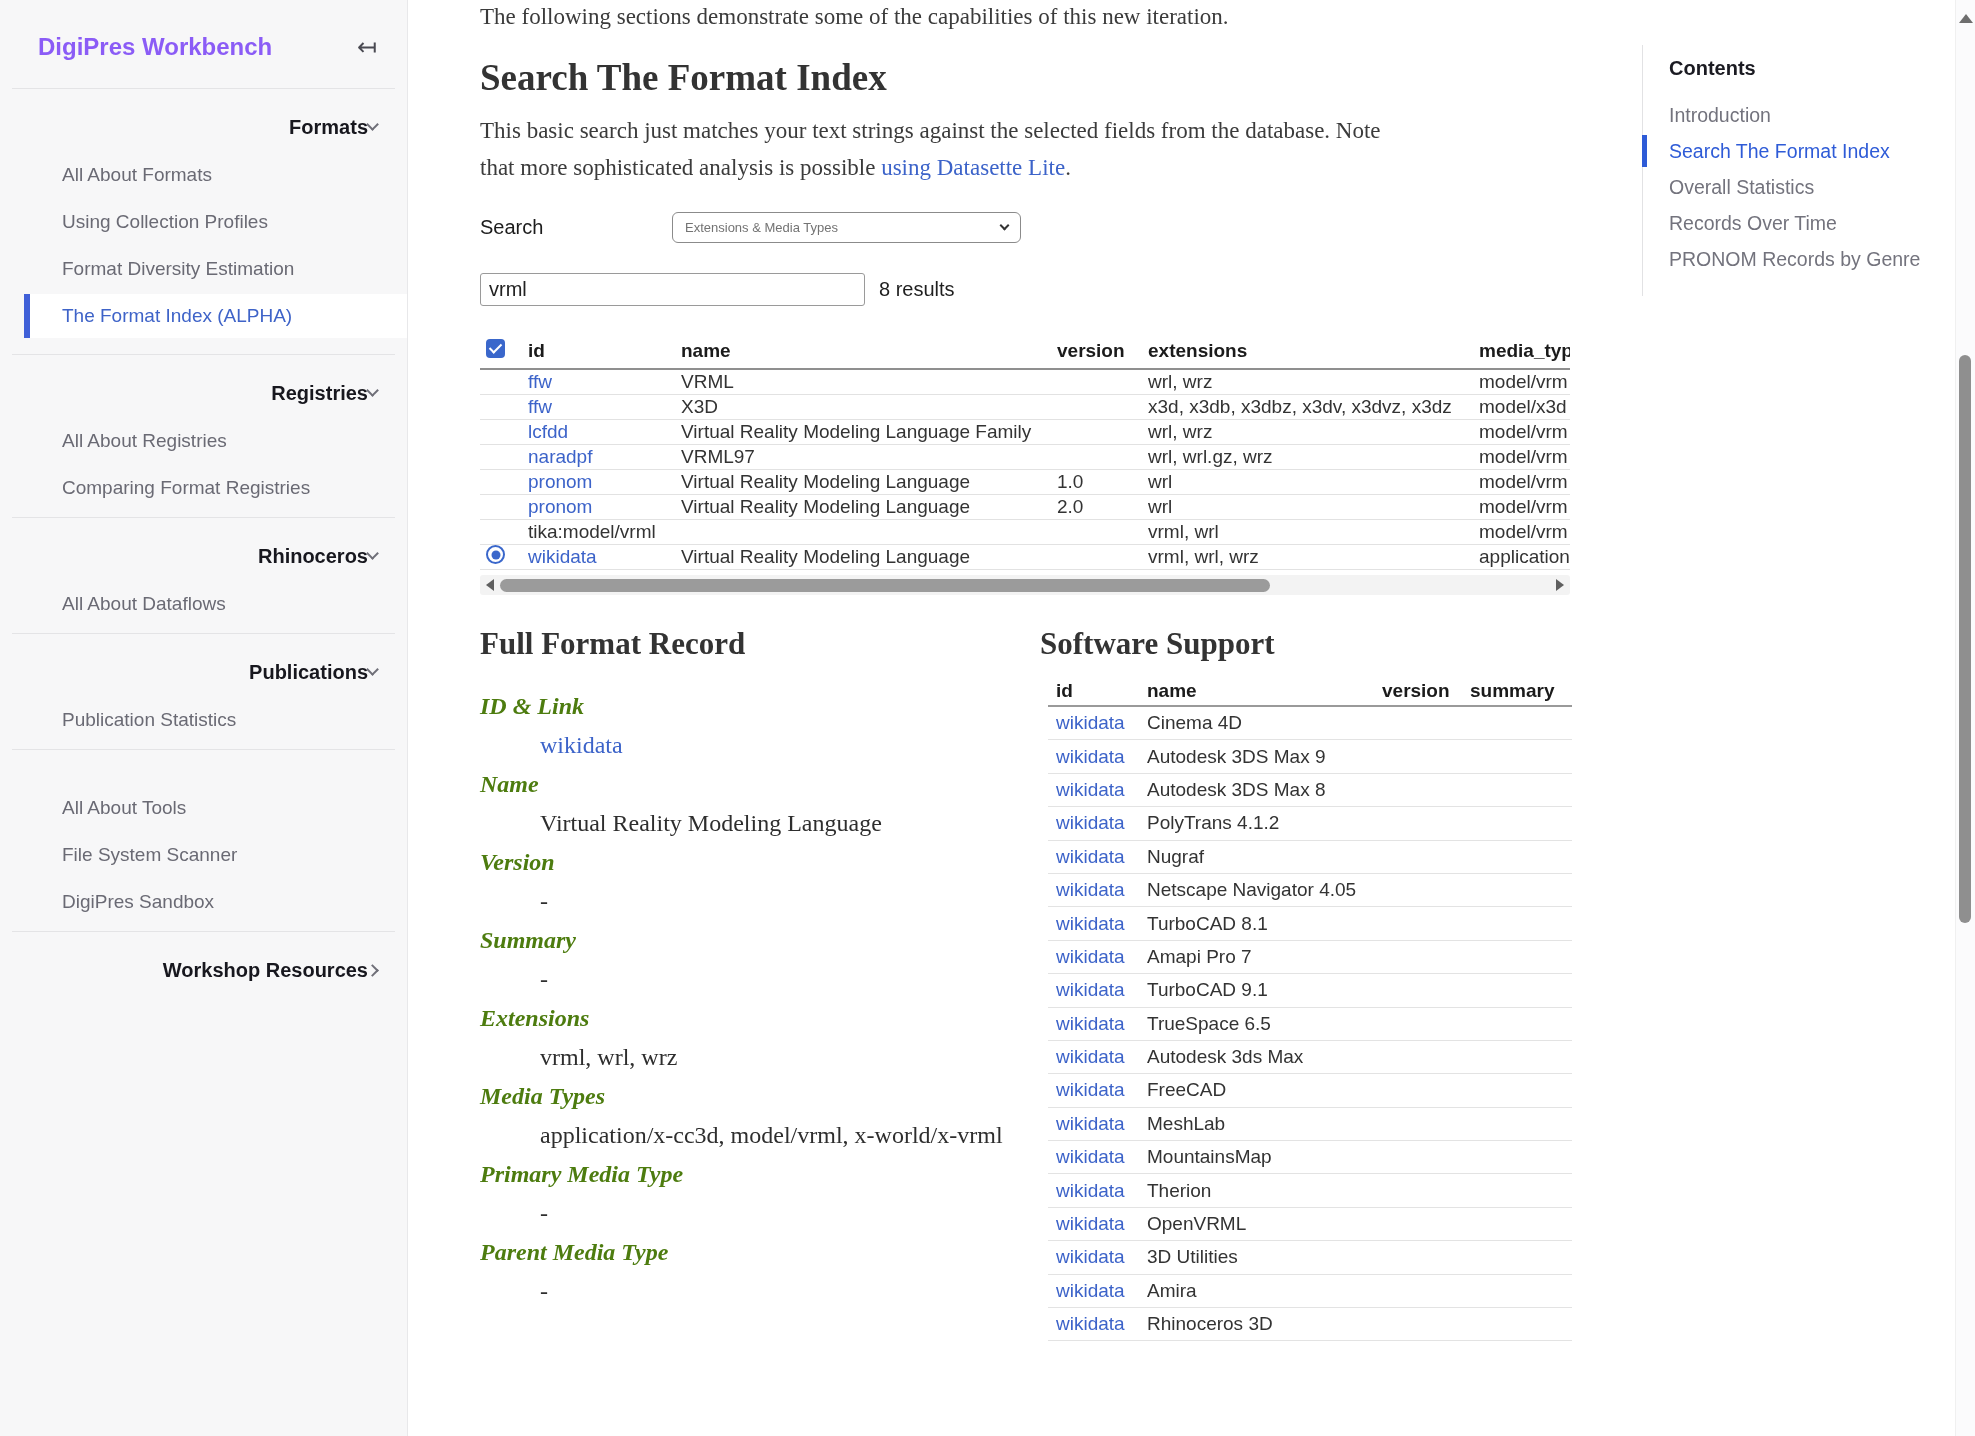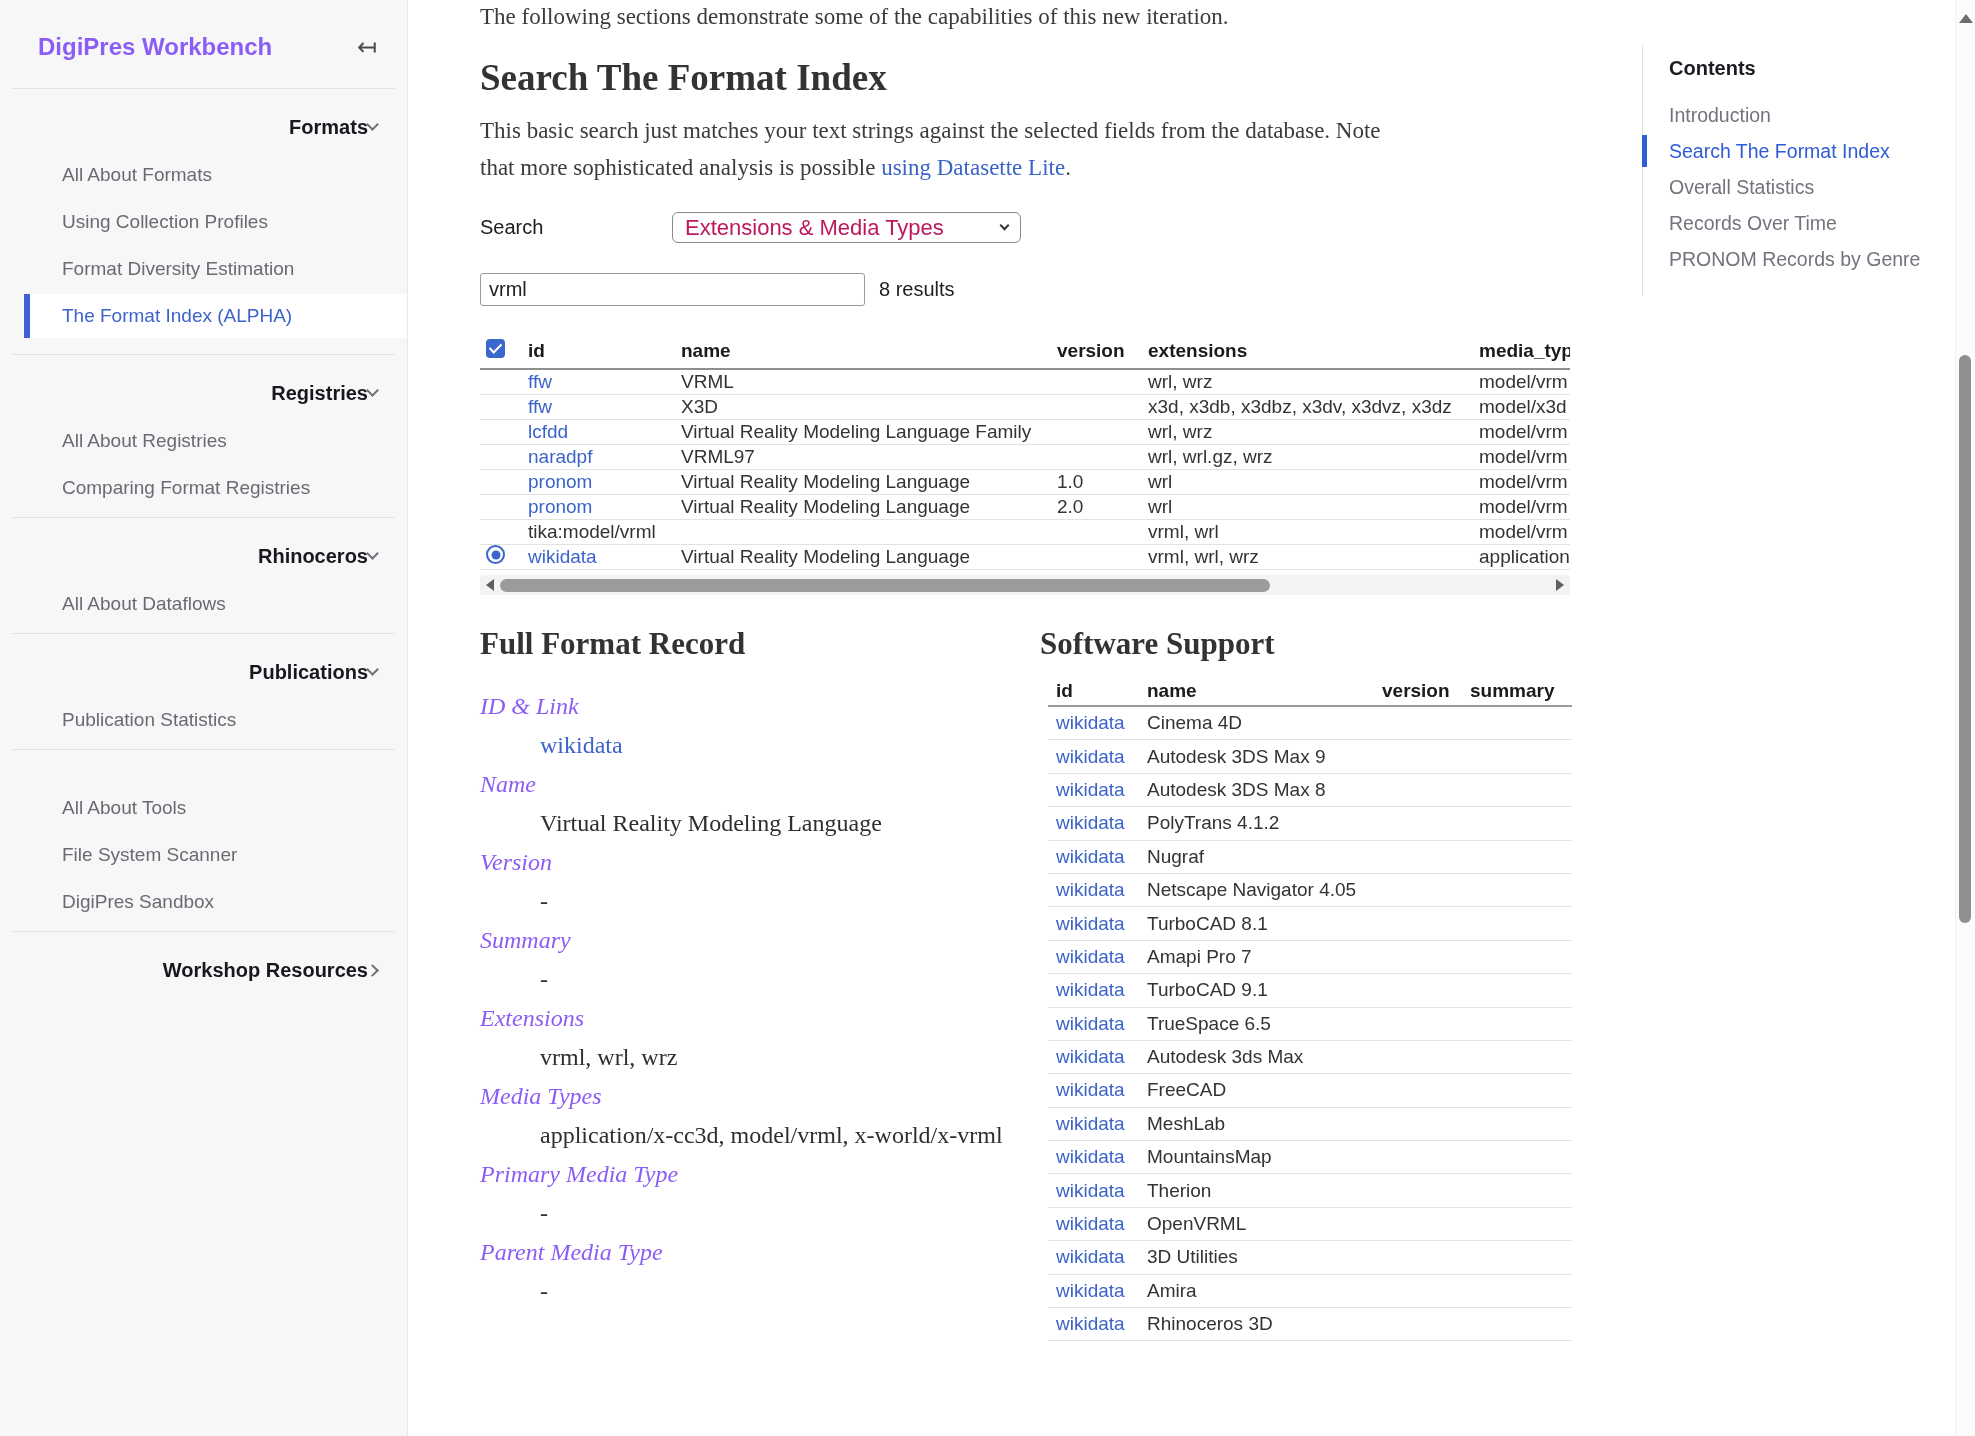--- a/index.html
+++ b/index.html
@@ -31,21 +31,21 @@
   h2.page-h2 { font-family:"Liberation Serif", serif; font-size:37px; line-height:44px;
                color:#333; margin-top:24px; font-weight:700; }
   .desc { font-family:"Liberation Serif", serif; font-size:23px; line-height:37px;
           color:#3b3b3b; width:935px; margin-top:12px; }
   a, .link { color:#3c63c9; text-decoration:none; cursor:pointer; }
 
   .search-row { display:flex; align-items:center; margin-top:26px; }
   .search-label { width:192px; font-size:20px; color:#1c1c1c; }
   .selectbox { width:349px; height:31px; border:1px solid #8b8b8b; border-radius:6px; background:#fff;
                display:flex; align-items:center; justify-content:space-between; padding:0 12px;
-               font-size:22px; color:#be185d; cursor:pointer;text-align:right; }
+               font-size:13px; color:#737373; cursor:pointer;text-align:right; }
   .selectbox .chev { width:7px; height:7px; border-color:#333; }
 
   .query-row { display:flex; align-items:center; margin-top:30px; }
   .search-input { width:385px; height:33px; border:1px solid #9a9a9a; border-radius:3px;
                   padding:0 8px; font-size:20px; color:#222; font-family:"Liberation Sans", sans-serif; }
   .results-count { font-size:20px; color:#1f1f1f; margin-left:14px; }
 
   
   .rtable { width:1090px; margin-top:28px; font-size:19px; color:#333; }
   .rt-row { display:grid; grid-template-columns:40px 153px 380px 73px 345px 99px;
@@ -73,21 +73,21 @@
   .hs-thumb { margin-left:6px; width:770px; height:13px; background:#9b9b9b; border-radius:7px; cursor:pointer; }
   .hs-right { position:absolute; right:6px; width:0; height:0; border-top:6px solid transparent;
               border-bottom:6px solid transparent; border-left:8px solid #5f5f5f; cursor:pointer; }
 
   
   .cols { display:flex; margin-top:32px; }
   .ffr { width:560px; }
   h3.sec { font-family:"Liberation Serif", serif; font-size:31px; line-height:34px;
            font-weight:700; color:#333; }
   .ffr-list { margin-top:26px; font-family:"Liberation Serif", serif; }
-  .ffr-label { font-style:italic; font-size:24px; color:#8b5cf6; line-height:39px; }
+  .ffr-label { font-style:italic; font-size:24px; color:#4d7c0f; line-height:39px;font-weight:bold; }
   .ffr-value { font-size:24px; color:#2e2e2e; padding-left:60px; line-height:39px; }
 
   .sw { flex:1; }
   .sw-table { margin-left:8px; margin-top:16px; width:524px; font-size:19px; color:#333; }
   .sw-row { display:grid; grid-template-columns:99px 235px 88px 102px; height:33.4px;
             align-items:center; border-bottom:1px solid #e3e3e3; }
   .sw-row.sw-head { font-weight:700; color:#1b1b1b; border-bottom:2px solid #9a9a9a; height:30px; }
   .sw-id { padding-left:8px; }
   .sw-name { white-space:nowrap; overflow:hidden; }
 

